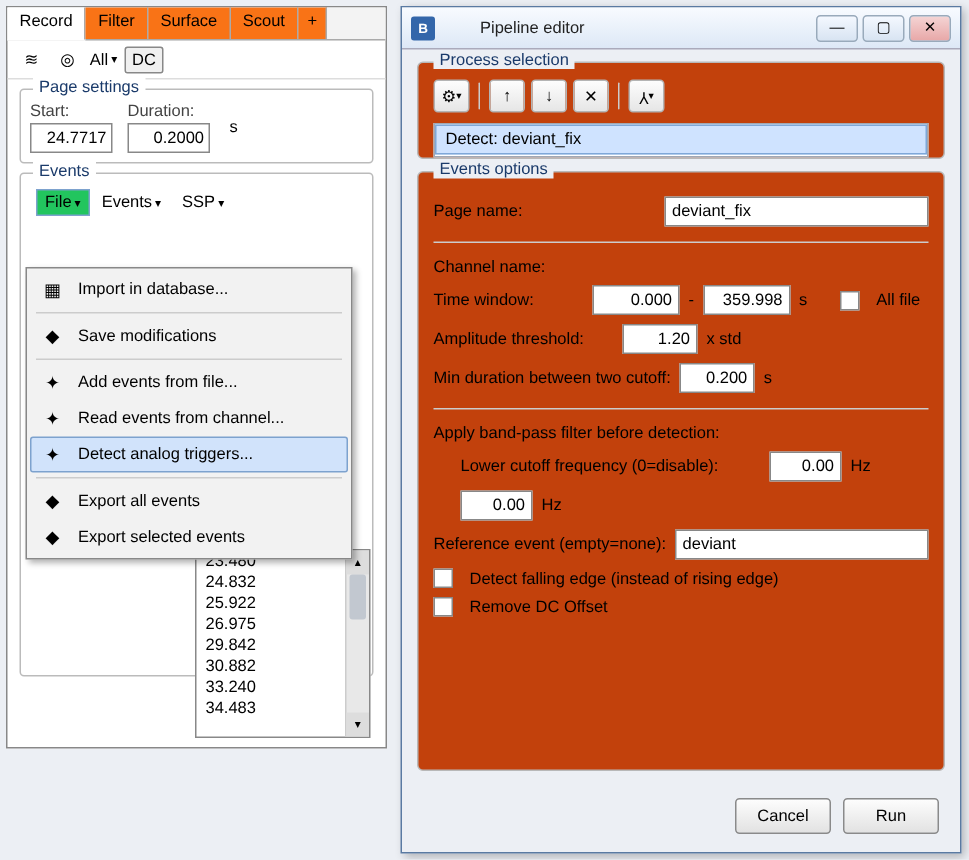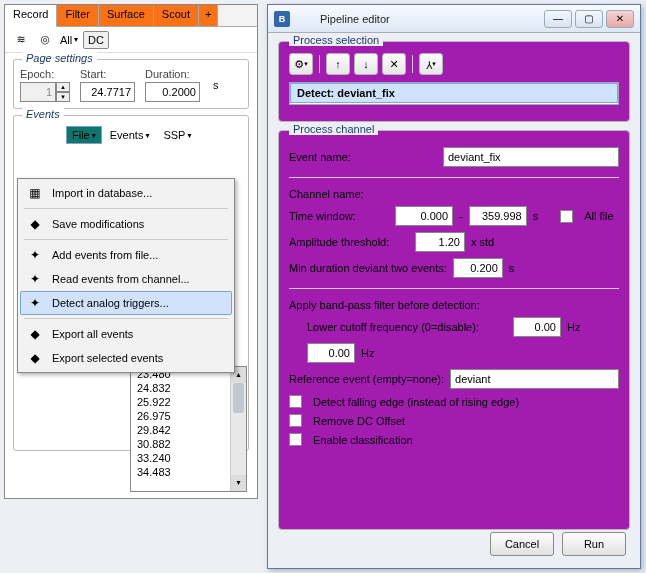--- a/index.html
+++ b/index.html
@@ -11,35 +11,35 @@
   .tab { padding: 3px 8px; border-right: 1px solid #aaa; cursor: default; background: #f97316; }
   .tab.active { background: #fff; border-bottom: 1px solid #fff; margin-bottom: -1px; }
   .tab.plus { padding: 3px 6px; }
   
   .toolbar-row { display: flex; align-items: center; padding: 3px 6px; gap: 4px; border-bottom: 1px solid #ddd; height: 26px; }
   .tb-btn { width: 20px; height: 18px; display: flex; align-items: center; justify-content: center; border: 1px solid transparent; border-radius: 2px; }
   .tb-btn.boxed { border: 1px solid #888; background: #f0f0f0; padding: 1px 4px; width: auto; }
   .dd-arrow::after { content: "▾"; font-size: 8px; margin-left: 2px; }
   
   .fieldset { border: 1px solid #bbb; margin: 6px 8px; padding: 8px 6px 6px; border-radius: 3px; position: relative; }
-  .fieldset-title { position: absolute; top: -8px; left: 8px; background: #fff; padding: 0 4px; color: #1a3a6a; font-style: italic; }
+  .fieldset-title { position: absolute; top: -8px; left: 8px; background: #fff; padding: 0 4px; color: #1a3a6a; }
   
   .page-row { display: flex; gap: 10px; align-items: flex-end; }
   .page-col { display: flex; flex-direction: column; }
   .page-col label { color: #444; margin-bottom: 2px; }
   .num-input { width: 55px; height: 20px; border: 1px solid #888; padding: 1px 3px; text-align: right; background: #fff; }
   .num-input.disabled { background: #f0f0f0; color: #888; }
   .spin { display: flex; }
   .spin-btns { display: flex; flex-direction: column; }
   .spin-btns div { width: 14px; height: 10px; border: 1px solid #888; background: #eee; font-size: 7px; text-align: center; line-height: 8px; }
   .unit { margin-left: 3px; align-self: center; }
   
   .events-toolbar { display: flex; align-items: center; padding: 2px 4px; gap: 2px; height: 22px; }
   .ev-btn { padding: 2px 5px; border: 1px solid transparent; display: flex; align-items: center; }
-  .ev-btn.open { border: 1px solid #7da2ce; background: #0f766e; margin-left: 42px; }
+  .ev-btn.open { border: 1px solid #7da2ce; background: #22c55e; }
   
   .dropdown-menu { position: absolute; left: 12px; top: 173px; width: 218px; background: #f2f2f2; border: 1px solid #888; box-shadow: 2px 2px 4px rgba(0,0,0,.3); z-index: 100; padding: 2px; }
   .menu-item { display: flex; align-items: center; padding: 4px 6px; gap: 8px; }
   .menu-item:hover, .menu-item.hl { background: #d1e3fb; border: 1px solid #7da2ce; padding: 3px 5px; border-radius: 2px; }
   .menu-icon { width: 18px; height: 16px; display: flex; align-items: center; justify-content: center; font-size: 12px; }
   .menu-sep { height: 1px; background: #ccc; margin: 3px 4px; }
   
   .time-list { position: absolute; left: 125px; top: 361px; width: 117px; height: 126px; border: 1px solid #888; background: #fff; overflow: hidden; }
   .time-list .row { padding: 1px 6px; }
   .time-list .scroll { position: absolute; right: 0; top: 0; bottom: 0; width: 16px; background: #e8e8e8; border-left: 1px solid #ccc; }
@@ -50,29 +50,29 @@
   
   .dialog { position: absolute; left: 267px; top: 4px; width: 374px; height: 565px; background: #eceff4; border: 1px solid #5a7aa2; box-shadow: 2px 2px 6px rgba(0,0,0,.25); }
   .titlebar { height: 28px; background: linear-gradient(#f8fbff,#dde8f6); display: flex; align-items: center; padding: 0 6px; border-bottom: 1px solid #aab; }
   .titlebar .logo { width: 16px; height: 16px; background: #3366aa; border-radius: 2px; margin-right: 6px; display:flex; align-items:center; justify-content:center; color:#fff; font-weight:bold; font-size:9px;}
   .titlebar .title { flex: 1; color: #222; margin-left: 24px; }
   .win-btns { display: flex; gap: 3px; }
   .win-btn { width: 28px; height: 18px; border: 1px solid #9ab; background: linear-gradient(#f4f8ff,#d8e4f2); border-radius: 3px; text-align: center; font-size: 10px; line-height: 16px; }
   .win-btn.close { background: linear-gradient(#f4d4d4,#e8a8a8); }
   
   .dlg-body { padding: 8px 10px; }
-  .dlg-fieldset { border: 1px solid #b8b8b8; border-radius: 4px; padding: 10px 10px 16px; margin-bottom: 8px; position: relative; background: #a21caf; }
+  .dlg-fieldset { border: 1px solid #b8b8b8; border-radius: 4px; padding: 10px 10px 0; margin-bottom: 8px; position: relative; background: #c2410c; }
   .dlg-fieldset .legend { position: absolute; top: -8px; left: 10px; background: #eceff4; padding: 0 4px; color: #1a3a6a; }
   
   .proc-toolbar { display: flex; align-items: center; gap: 4px; height: 24px; margin-bottom: 6px; }
   .ptb { width: 24px; height: 22px; border: 1px solid #b4b4b4; background: linear-gradient(#fdfdfd,#e6e6e6); border-radius: 3px; display:flex; align-items:center; justify-content:center; font-size: 11px; }
   .ptb.sep { width: 1px; background: #ccc; border: none; margin: 0 2px; height: 18px; }
   
   .proc-list { border: 1px solid #a0a8b4; background: #fff; height: 23px; }
-  .proc-row { background: #cfe3ff; border: 1px solid #7fa8d8; padding: 3px 6px; margin: 0; font-weight: bold; }
+  .proc-row { background: #cfe3ff; border: 1px solid #7fa8d8; padding: 3px 6px; margin: 0; }
   
   .opt-row { display: flex; align-items: center; gap: 6px; margin: 6px 0; }
   .opt-label { width: 100px; }
   .text-input { border: 1px solid #888; background: #fff; padding: 2px 4px; height: 20px; }
   .text-input.wide { flex: 1; margin-left: 48px; }
   .text-input.num { width: 58px; text-align: right; }
   .select { border: 1px solid #888; background: #fff; height: 20px; display: flex; align-items: center; padding: 0 4px; width: 110px; justify-content: space-between; }
   .select::after { content: "▾"; font-size: 9px; }
   
   .hr { height: 1px; background: #ccc; margin: 10px 0; }
@@ -96,30 +96,20 @@
   <div class="toolbar-row">
     <div class="tb-btn">≋</div>
     <div class="tb-btn">◎</div>
     <div class="tb-btn dd-arrow">All</div>
     <div class="tb-btn boxed">DC</div>
   </div>
 
   <div class="fieldset">
     <div class="fieldset-title">Page settings</div>
     <div class="page-row">
-      <div class="page-col">
-        <label>Epoch:</label>
-        <div class="spin">
-          <input class="num-input disabled" style="width: 36px;" readonly="" value="1">
-          <div class="spin-btns">
-              <div>▴</div>
-              <div>▾</div>
-            </div>
-        </div>
-      </div>
       <div class="page-col">
         <label>Start:</label>
         <input class="num-input" value="24.7717" style="">
       </div>
       <div class="page-col">
         <label>Duration:</label>
         <input class="num-input" value="0.2000" style="">
       </div>
       <span class="unit">s</span>
     </div>
@@ -212,24 +202,24 @@
         <div class="ptb">✕</div>
         <div class="ptb sep"></div>
         <div class="ptb">⅄<span style="font-size:7px">▾</span></div>
       </div>
       <div class="proc-list">
         <div class="proc-row">Detect: deviant_fix</div>
       </div>
     </div>
 
     <div class="dlg-fieldset" style="height:400px">
-      <div class="legend">Process channel</div>
-
-      <div class="opt-row">
-        <span class="opt-label">Event name:</span>
+      <div class="legend">Events options</div>
+
+      <div class="opt-row">
+        <span class="opt-label">Page name:</span>
         <input class="text-input wide" value="deviant_fix" style="">
       </div>
       <div class="hr"></div>
 
       <div class="opt-row">
         <span class="opt-label">Channel name:</span>
       </div>
       <div class="opt-row">
         <span class="opt-label">Time window:</span>
         <input class="text-input num" value="0.000" style="">
@@ -239,21 +229,21 @@
         <span style="width:10px"></span>
         <span class="cb"></span>
         <span>All file</span>
       </div>
       <div class="opt-row">
         <span style="width:120px">Amplitude threshold:</span>
         <input class="text-input num" style="width: 50px;" value="1.20">
         <span>x std</span>
       </div>
       <div class="opt-row">
-        <span>Min duration deviant two events:</span>
+        <span>Min duration between two cutoff:</span>
         <input class="text-input num" style="width: 50px;" value="0.200">
         <span>s</span>
       </div>
 
       <div class="hr"></div>
       <div>Apply band-pass filter before detection:</div>
       <div class="opt-row indent">
         <span style="width:200px">Lower cutoff frequency (0=disable):</span>
         <input class="text-input num" style="width: 48px;" value="0.00">
         <span>Hz</span>
@@ -267,23 +257,19 @@
         <input class="text-input" style="flex: 1 1 0%;" value="deviant">
       </div>
       <div class="opt-row">
         <span class="cb"></span>
         <span>Detect falling edge (instead of rising edge)</span>
       </div>
       <div class="opt-row">
         <span class="cb"></span>
         <span>Remove DC Offset</span>
       </div>
-      <div class="opt-row">
-        <span class="cb"></span>
-        <span>Enable classification</span>
-      </div>
     </div>
   </div>
   <div class="dlg-buttons">
     <div class="btn">Cancel</div>
     <div class="btn">Run</div>
   </div>
 </div>
 
 </body></html>

